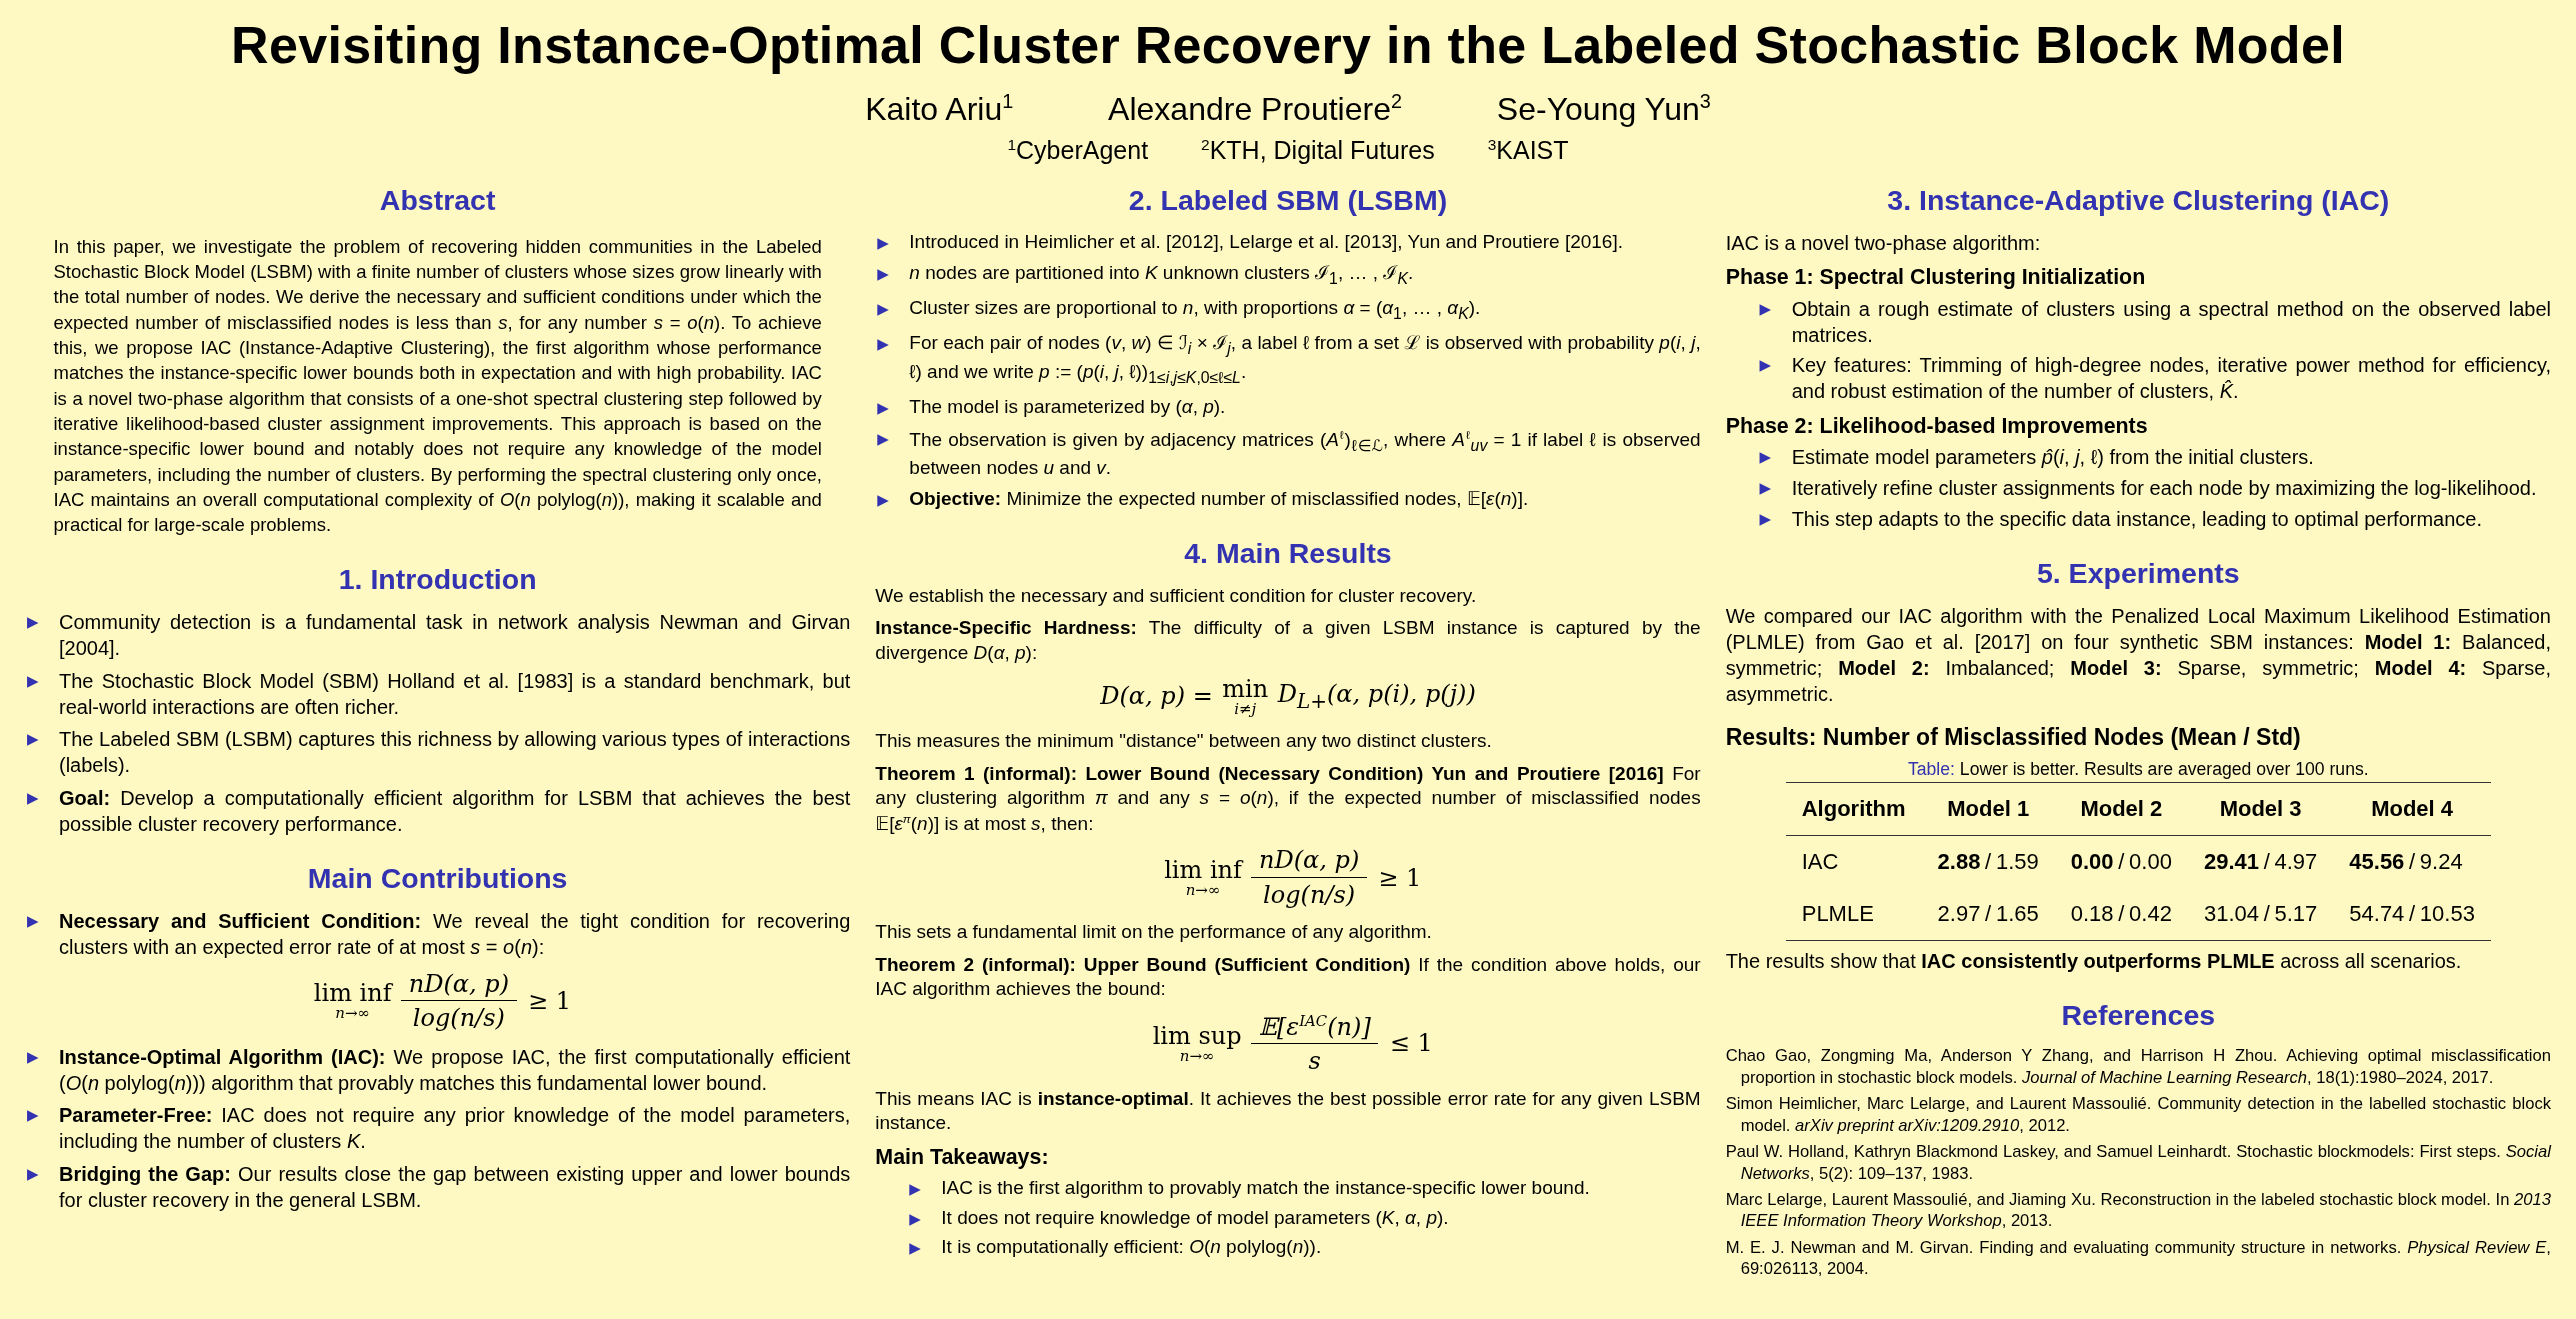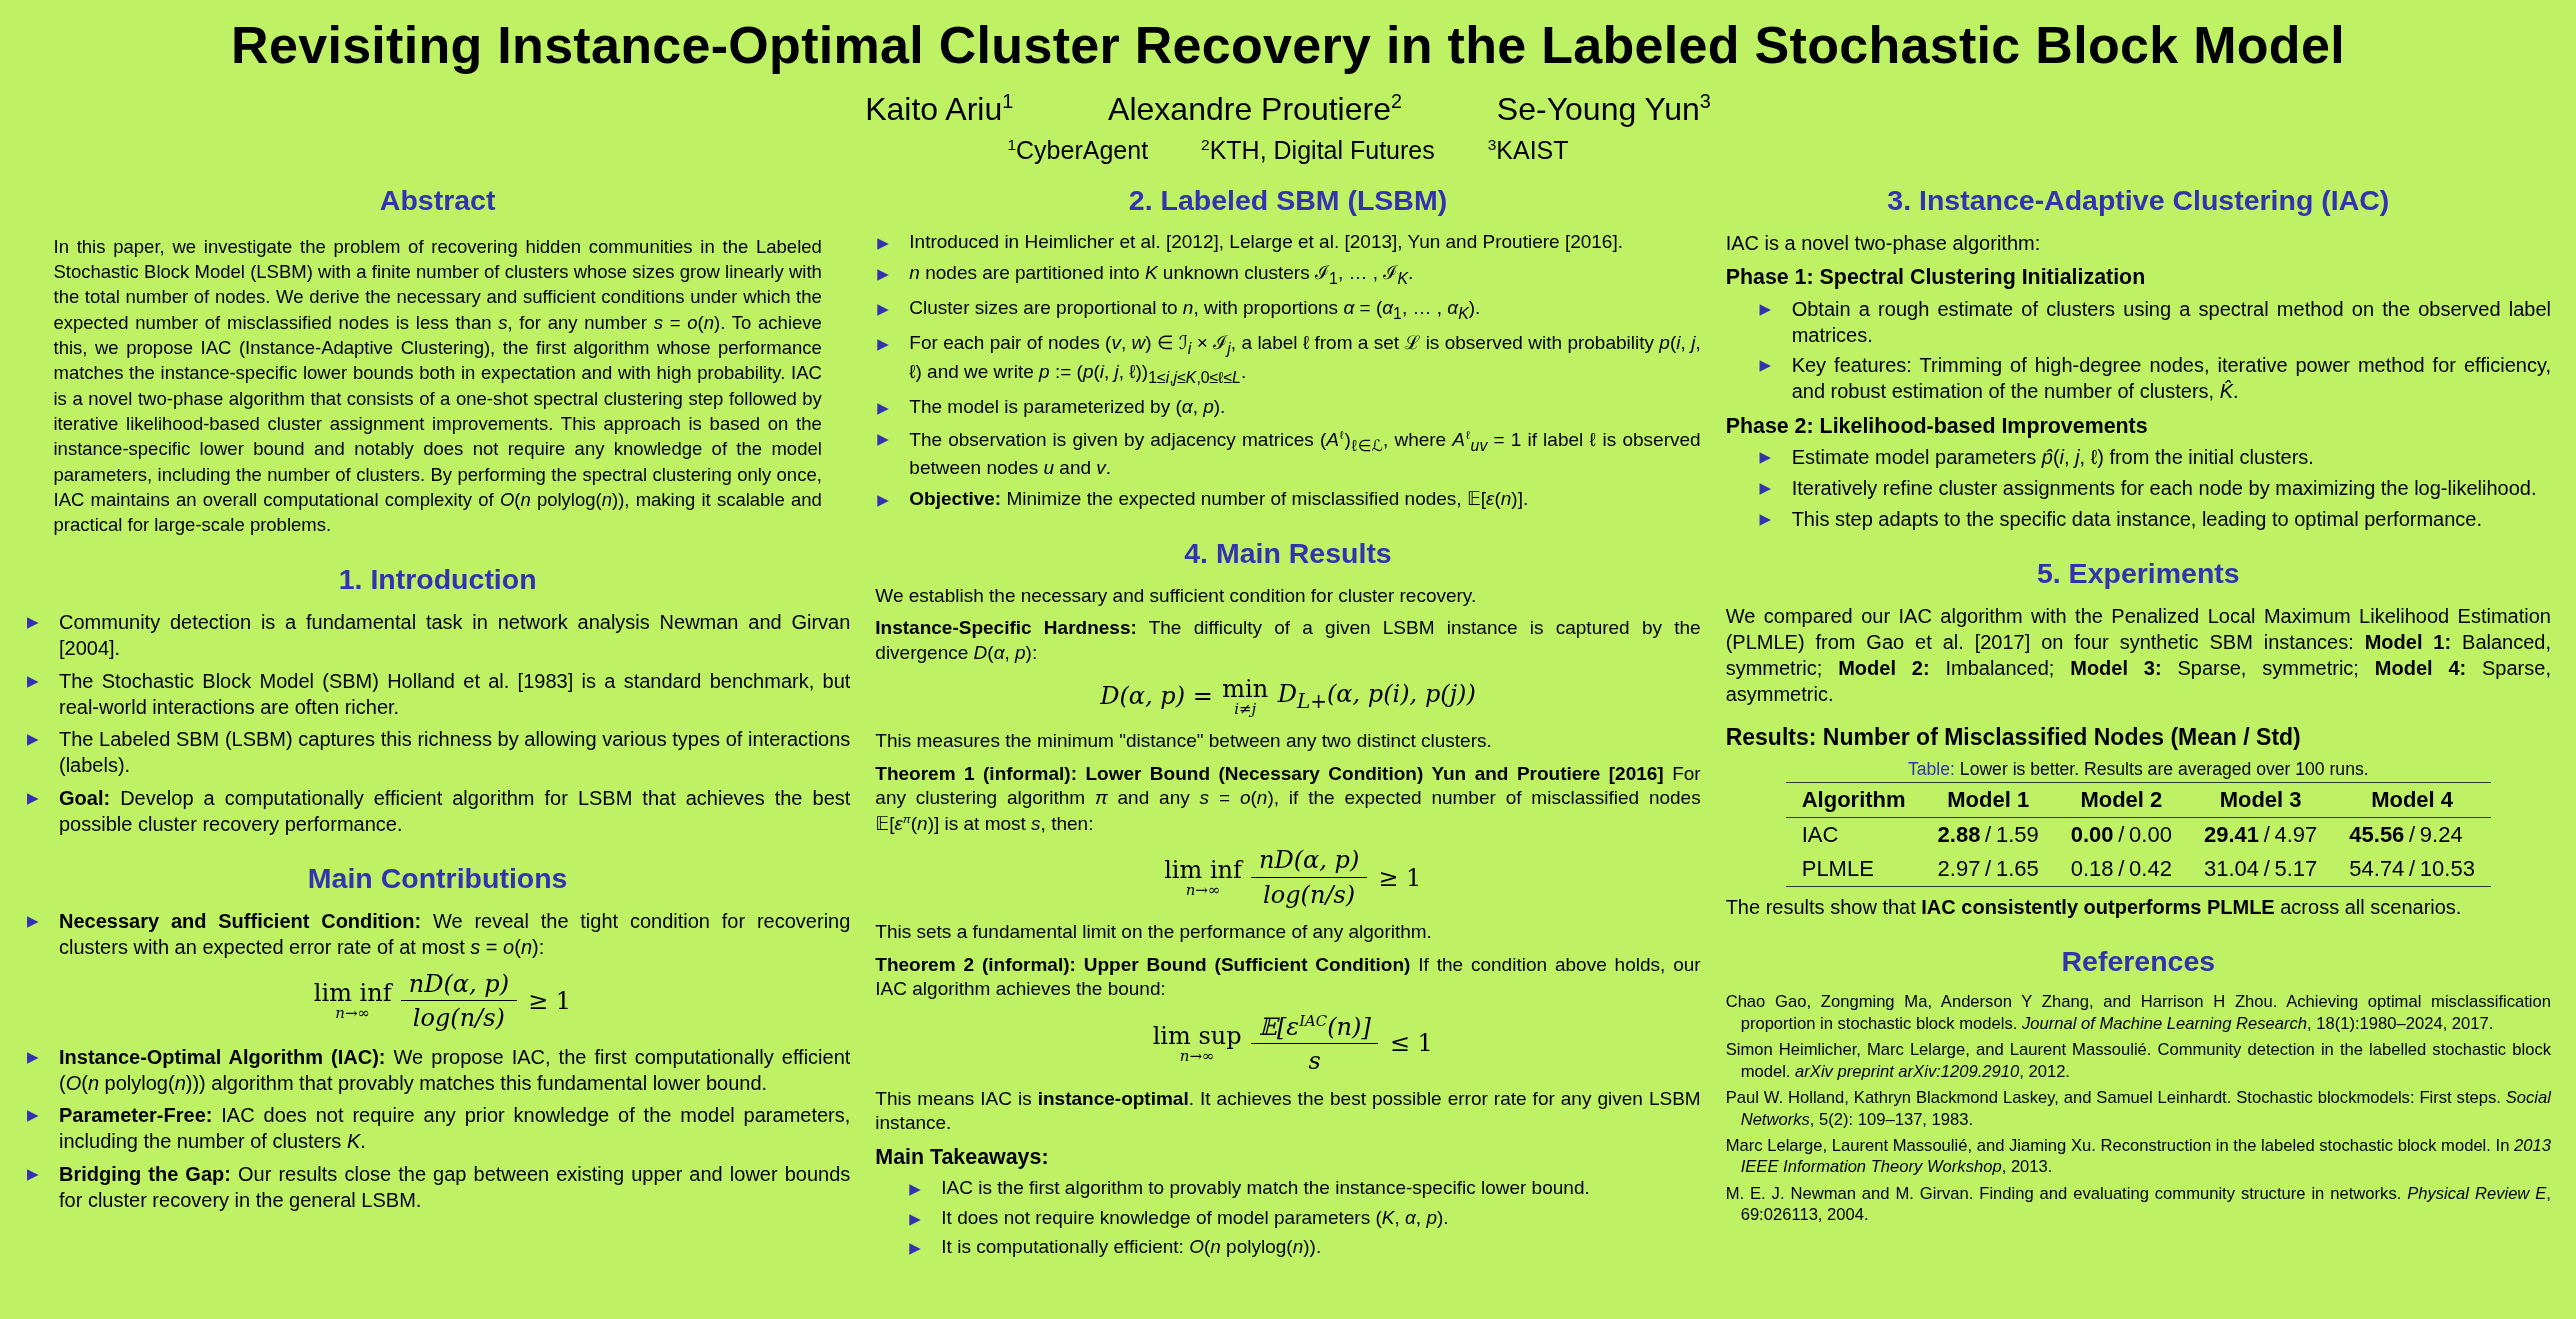--- a/index.html
+++ b/index.html
@@ -1,20 +1,20 @@
 <!DOCTYPE html>
 <html lang="en" style="--accent: #3333b2;font-size:15px"><head>
 <meta charset="utf-8">
 <style>
   :root { --accent: #3333b2; }
   * { box-sizing: border-box; }
   body { margin: 0; background: #ffffff; }
   .poster {
     width: 2576px; height: 1319px; overflow: hidden;
-    background: #bef264; color: #000;
+    background: #fef9c3; color: #000;
     font-family: "Liberation Sans", sans-serif;
     position: relative;
   }
   
   .header { text-align: center; padding-top: 15px; }
   .title { font-size: 52px; font-weight: bold; letter-spacing: 0.3px; }
   .authors { font-size: 32px; margin-top: 15px; }
   .author { margin: 0 43px; white-space: nowrap; }
   sup { font-size: 62%; }
   .affils { font-size: 25px; margin-top: 7.6px; }
@@ -68,21 +68,21 @@
   .rel { margin-left: 11.4px; font-family: "DejaVu Serif", serif; }
   .mtext { font-family: "DejaVu Serif", serif; font-style: italic; }
   
   .results-heading { font-weight: bold; font-size: 23px; margin: 17px 0 7.6px 0; }
   .tbl-caption { text-align: center; font-size: 17.6px; margin: 3.8px 0 1.9px 0; }
   .tbl-caption .lbl { color: var(--accent); }
   table.results {
     margin: 1.9px auto 5.7px auto; border-collapse: collapse; font-size: 22px;
     border-top: 1.9px solid #333; border-bottom: 1.9px solid #333;
   }
-  .results th, .results td { padding: 4px 16px; }
+  .results th, .results td { padding: 13px 16px; }
   .results thead th { border-bottom: 1.9px solid #333; text-align: center; }
   .results thead th:first-child, .results td.alg { text-align: left; }
   .row-iac .mean { font-weight: bold; }
   .sep { margin: 0 4.7px; }
   
   .ref {
     font-size: 16.6px; line-height: 1.3; margin: 4.7px 0;
     padding-left: 15px; text-indent: -15px; text-align: justify;
   }
 </style>

